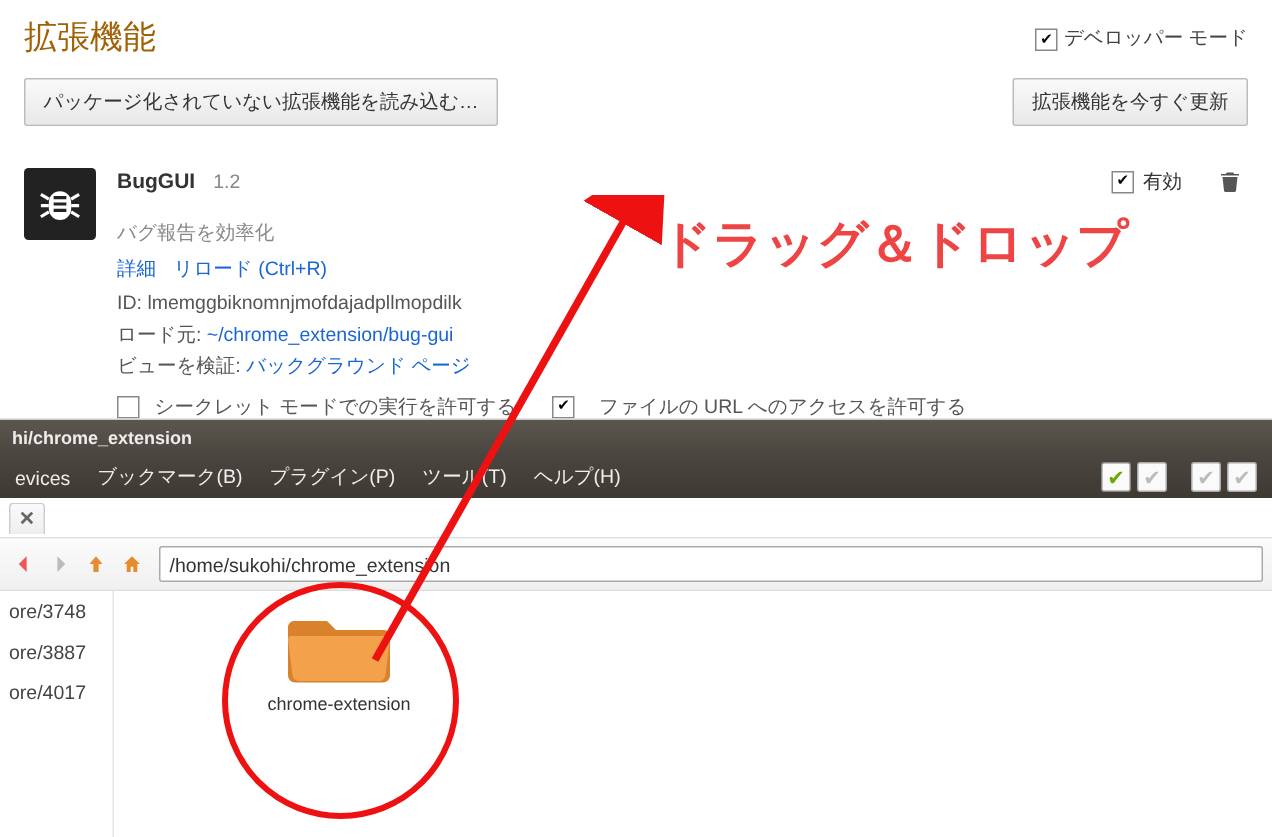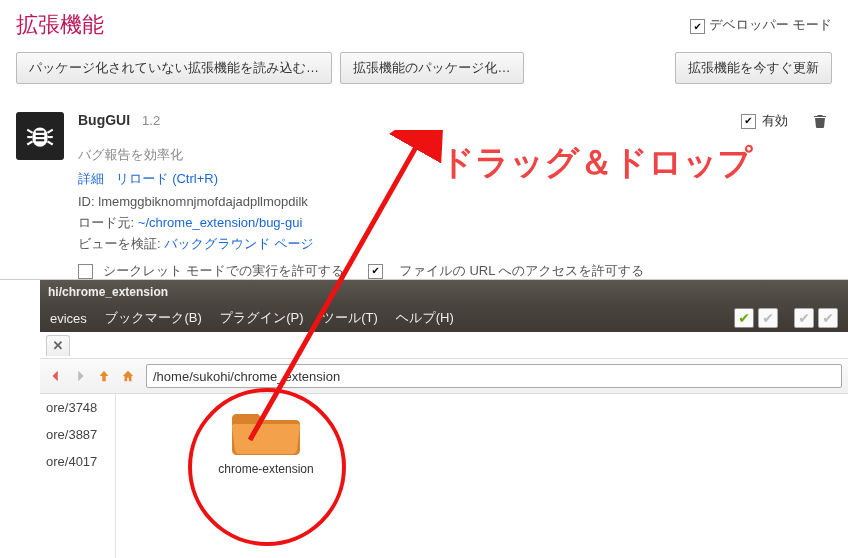--- a/index.html
+++ b/index.html
@@ -1,20 +1,20 @@
 <!DOCTYPE html>
 <html><head>
 <meta charset="utf-8">
 <style>
   html,body{margin:0;padding:0;font-family:"Helvetica Neue",Arial,sans-serif;font-size:13px;color:#333;background:#fff;}
   body{width:848px;height:558px;overflow:hidden;position:relative;}
   
   .ext-page{padding:10px 16px 0 16px;}
   .ext-header{display:flex;align-items:center;}
-  .ext-title{font-size:22px;color:#be185d;}
+  .ext-title{font-size:22px;color:#a16207;}
   .spacer{flex:1;}
   .dev-mode{display:flex;align-items:flex-end;gap:4px;color:#444;}
   .checkbox{width:13px;height:13px;border:1px solid #888;background:#fff;display:inline-flex;align-items:center;justify-content:center;font-size:10px;line-height:1;}
   .checkbox.checked::after{content:"✔";color:#000;font-size:10px;}
   .btn-row{margin-top:12px;display:flex;gap:8px;}
   .btn{background:linear-gradient(#fafafa,#e8e8e8);border:1px solid #bbb;border-radius:2px;padding:6px 12px;font-size:13px;color:#333;cursor:pointer;}
   .btn-row .btn-right{margin-left:auto;}
   
   .ext-item{margin-top:28px;display:flex;gap:14px;position:relative;}
   .ext-icon{width:48px;height:48px;background:#222;border-radius:3px;display:flex;align-items:center;justify-content:center;}
@@ -26,21 +26,21 @@
   .ext-desc{color:#888;margin-top:18px;}
   .ext-links{margin-top:6px;}
   .link{color:#1a66d6;cursor:pointer;margin-right:8px;}
   .ext-meta{color:#555;margin-top:4px;line-height:1.6;}
   .ext-meta .link{margin-right:0;}
   .ext-perms{margin-top:8px;display:flex;gap:24px;align-items:center;color:#555;}
   .ext-controls{position:absolute;right:0;top:0;display:flex;align-items:center;gap:24px;padding-right:4px;}
   .enable{display:flex;align-items:center;gap:6px;color:#333;}
   .trash{width:16px;height:16px;cursor:pointer;}
   
-  .fm{position:absolute;left:0;right:0;bottom:0;height:278px;background:#fff;border-top:1px solid #ccc;padding-left:40px;}
+  .fm{position:absolute;left:0;right:0;bottom:0;height:278px;background:#fff;border-top:1px solid #ccc;}
   .fm-titlebar{height:24px;background:linear-gradient(#5b574f,#4a463f);color:#eee;display:flex;align-items:center;padding:0 8px;font-size:12px;font-weight:bold;}
   .fm-menubar{height:28px;background:linear-gradient(#4a463f,#3e3a33);color:#eee;display:flex;align-items:center;gap:18px;padding:0 10px;font-size:13px;}
   .fm-menu-item{cursor:pointer;white-space:nowrap;}
   .fm-menuspacer{flex:1;}
   .fm-checks{display:flex;gap:4px;align-items:center;}
   .fm-check{width:18px;height:18px;border:1px solid #888;border-radius:2px;background:#fafafa;display:flex;align-items:center;justify-content:center;font-size:14px;color:#6a0;}
   .fm-check.off{color:#bbb;border-color:#aaa;}
   .fm-check-group-gap{width:8px;}
   .fm-tabbar{height:26px;background:#fff;border-bottom:1px solid #ddd;display:flex;align-items:center;padding-left:6px;}
   .fm-tab-close{width:22px;height:20px;border:1px solid #ccc;border-bottom:none;border-radius:3px 3px 0 0;background:linear-gradient(#fafafa,#eee);display:flex;align-items:center;justify-content:center;color:#666;font-weight:bold;cursor:pointer;}
@@ -70,21 +70,20 @@
     <div class="ext-title">拡張機能</div>
     <div class="spacer"></div>
     <label class="dev-mode">
       <span class="checkbox checked"></span>
       <span>デベロッパー モード</span>
     </label>
   </div>
 
   <div class="btn-row">
     <button class="btn">パッケージ化されていない拡張機能を読み込む…</button>
-    <button class="btn">拡張機能のパッケージ化…</button>
     <button class="btn btn-right">拡張機能を今すぐ更新</button>
   </div>
 
   <div class="ext-item">
     <div class="ext-icon">
       <svg viewBox="0 0 32 32">
         <rect x="9" y="8" width="14" height="18" rx="7" fill="#fff"></rect>
         <line x1="12" y1="12" x2="20" y2="12" stroke="#222" stroke-width="2"></line>
         <line x1="12" y1="16" x2="20" y2="16" stroke="#222" stroke-width="2"></line>
         <line x1="12" y1="20" x2="20" y2="20" stroke="#222" stroke-width="2"></line>

